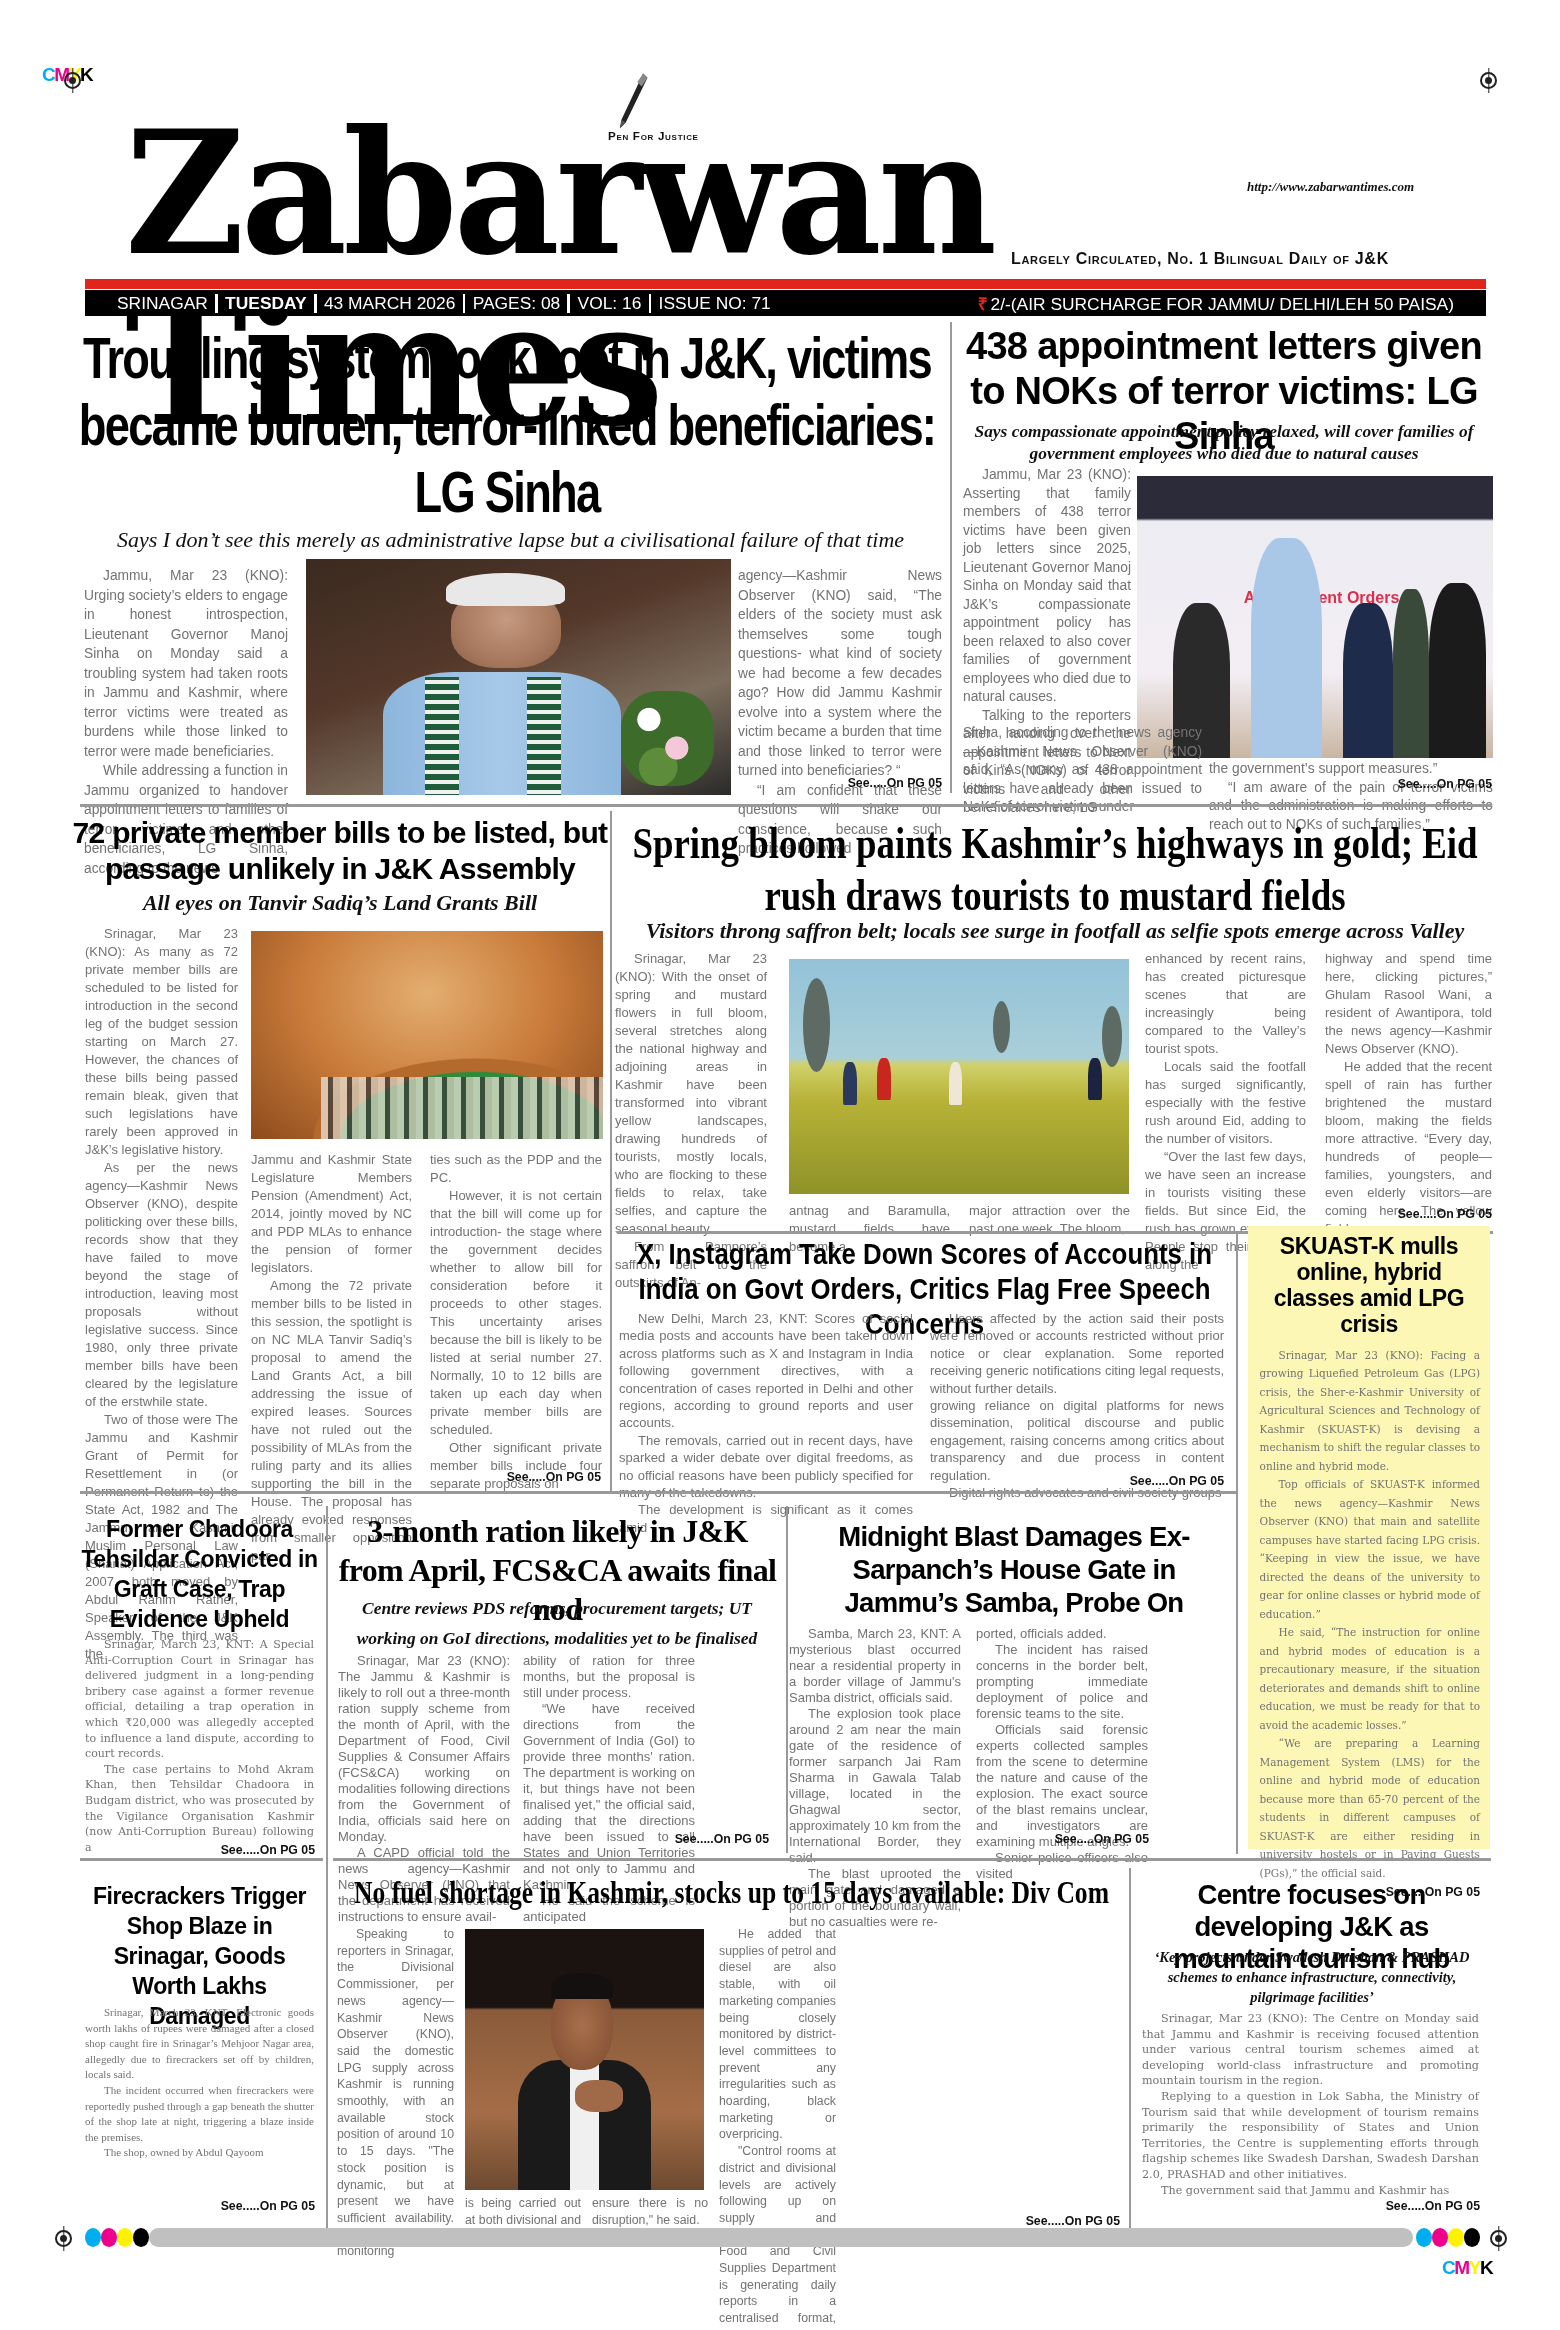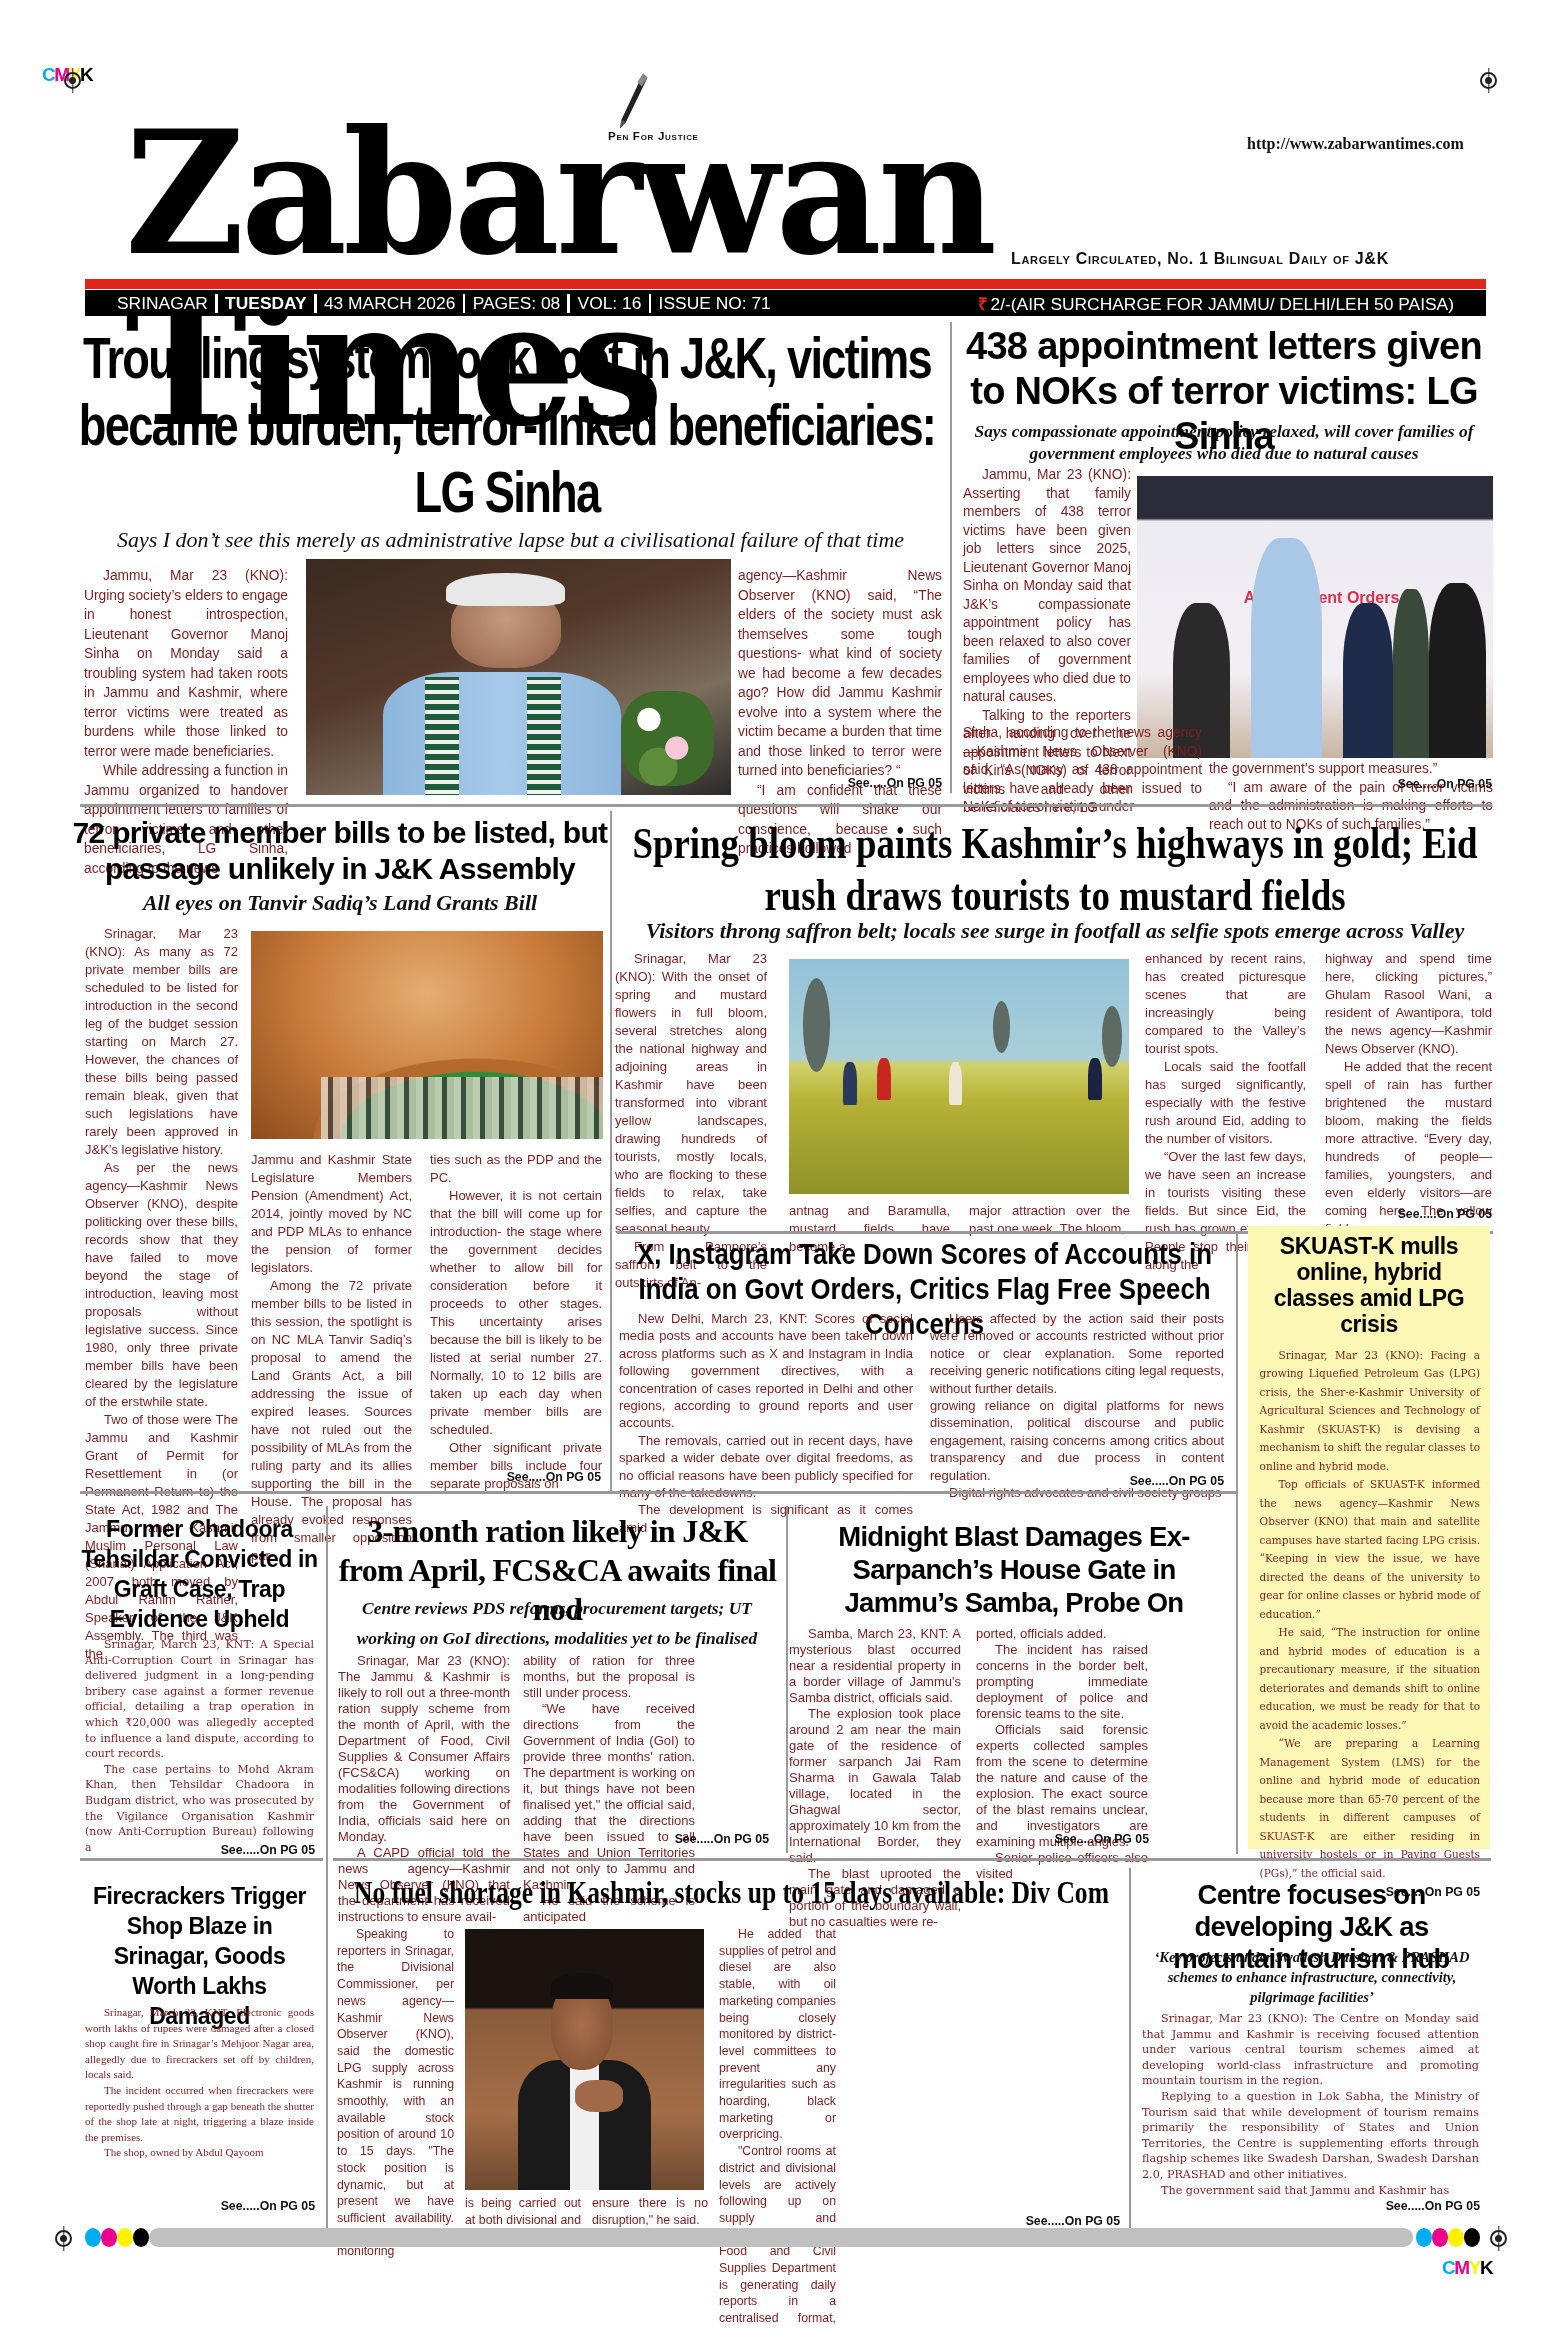--- a/index.html
+++ b/index.html
@@ -11,36 +11,36 @@
   
   .cmyk-label { font-family: "Liberation Sans", sans-serif; font-weight: bold; font-size: 19px; letter-spacing: -1.4px; }
   .cmyk-label .c { color: #00aeef; } .cmyk-label .m { color: #ec008c; } .cmyk-label .y { color: #fff200; } .cmyk-label .k { color: #000; }
   .reg-mark { width: 17.4px; height: 17.4px; border: 2.2px solid #222; border-radius: 50%; position: absolute; }
   .reg-mark::before { content: ""; position: absolute; left: 50%; top: -5.8px; bottom: -5.8px; width: 1.4px; background: #222; transform: translateX(-50%); }
   .reg-mark::after { content: ""; position: absolute; left: 2.9px; top: 2.9px; width: 7.2px; height: 7.2px; background: #222; border-radius: 50%; }
 
   
   .masthead-title { font-family: "DejaVu Serif", serif; font-weight: bold; font-size: 171px; letter-spacing: -4.3px; line-height: 1; color: #000; transform: scaleX(0.96); transform-origin: left top; }
   .tagline-top { font-size: 11.6px; font-weight: bold; letter-spacing: 0.7px; font-variant: small-caps; }
-  .url { font-family: "Liberation Serif", serif; font-weight: bold; font-size: 16px; }
+  .url { font-family: "Liberation Serif", serif; font-style: italic; font-weight: bold; font-size: 13px; margin-top: 44px; }
   .tagline-bottom { font-size: 16px; font-variant: small-caps; letter-spacing: 0.7px; font-weight: bold; }
   .pen-icon { width: 32px; height: 65px; }
 
   .redbar { background: #e1251b; height: 10px; }
   .infobar { background: #000; color: #fff; height: 26px; display: flex; align-items: center; font-family: "Liberation Sans", sans-serif; font-size: 17.4px; padding: 0 32px; transform-origin: left; }
   .infobar .sep { display: inline-block; width: 2.9px; height: 19px; background: #fff; margin: 0 7.2px; vertical-align: middle; }
   .infobar .bold { font-weight: bold; }
   .infobar .price { margin-left: auto; }
   .infobar .rupee { color: #e1251b; font-weight: bold; margin-right: 2.9px; }
 
   
   .hl { font-family: "Liberation Sans", sans-serif; font-weight: bold; text-align: center; color: #000; line-height: 1.08; }
   .sub { font-family: "Liberation Serif", serif; font-style: italic; text-align: center; color: #111; }
   .sub.bold { font-weight: bold; }
-  .body { font-family: "Liberation Sans Narrow", "Liberation Sans", sans-serif; font-size: 13.8px; line-height: 19.5px; text-align: justify; color: #7f1d1d; hyphens: auto; }
+  .body { font-family: "Liberation Sans Narrow", "Liberation Sans", sans-serif; font-size: 13.8px; line-height: 19.5px; text-align: justify; color: #737373; hyphens: auto; }
   .body p { text-indent: 19px; }
   .body.serif { font-family: "DejaVu Serif", serif; font-size: 12.3px; line-height: 19px; }
   .see { font-weight: bold; font-size: 12.3px; text-align: right; font-family: "Liberation Sans", sans-serif; }
   .colrule { background: #999; width: 2.2px; }
   .hrule { background: #999; height: 2.9px; }
 
   .photo { position: absolute; overflow: hidden; }
   .photo-lg { background: linear-gradient(160deg, #3a2a20 0%, #54382a 40%, #7c6d5c 70%, #2a2a2a 100%); }
   .photo-lg .head { position: absolute; left: 34%; top: 12%; width: 26%; height: 34%; background: radial-gradient(ellipse at 50% 40%, #c49a80 0%, #a8795e 60%, #8a6048 100%); border-radius: 45% 45% 40% 40%; }
   .photo-lg .hair { position: absolute; left: 33%; top: 6%; width: 28%; height: 14%; background: #e8e8e8; border-radius: 50% 50% 20% 20%; }

